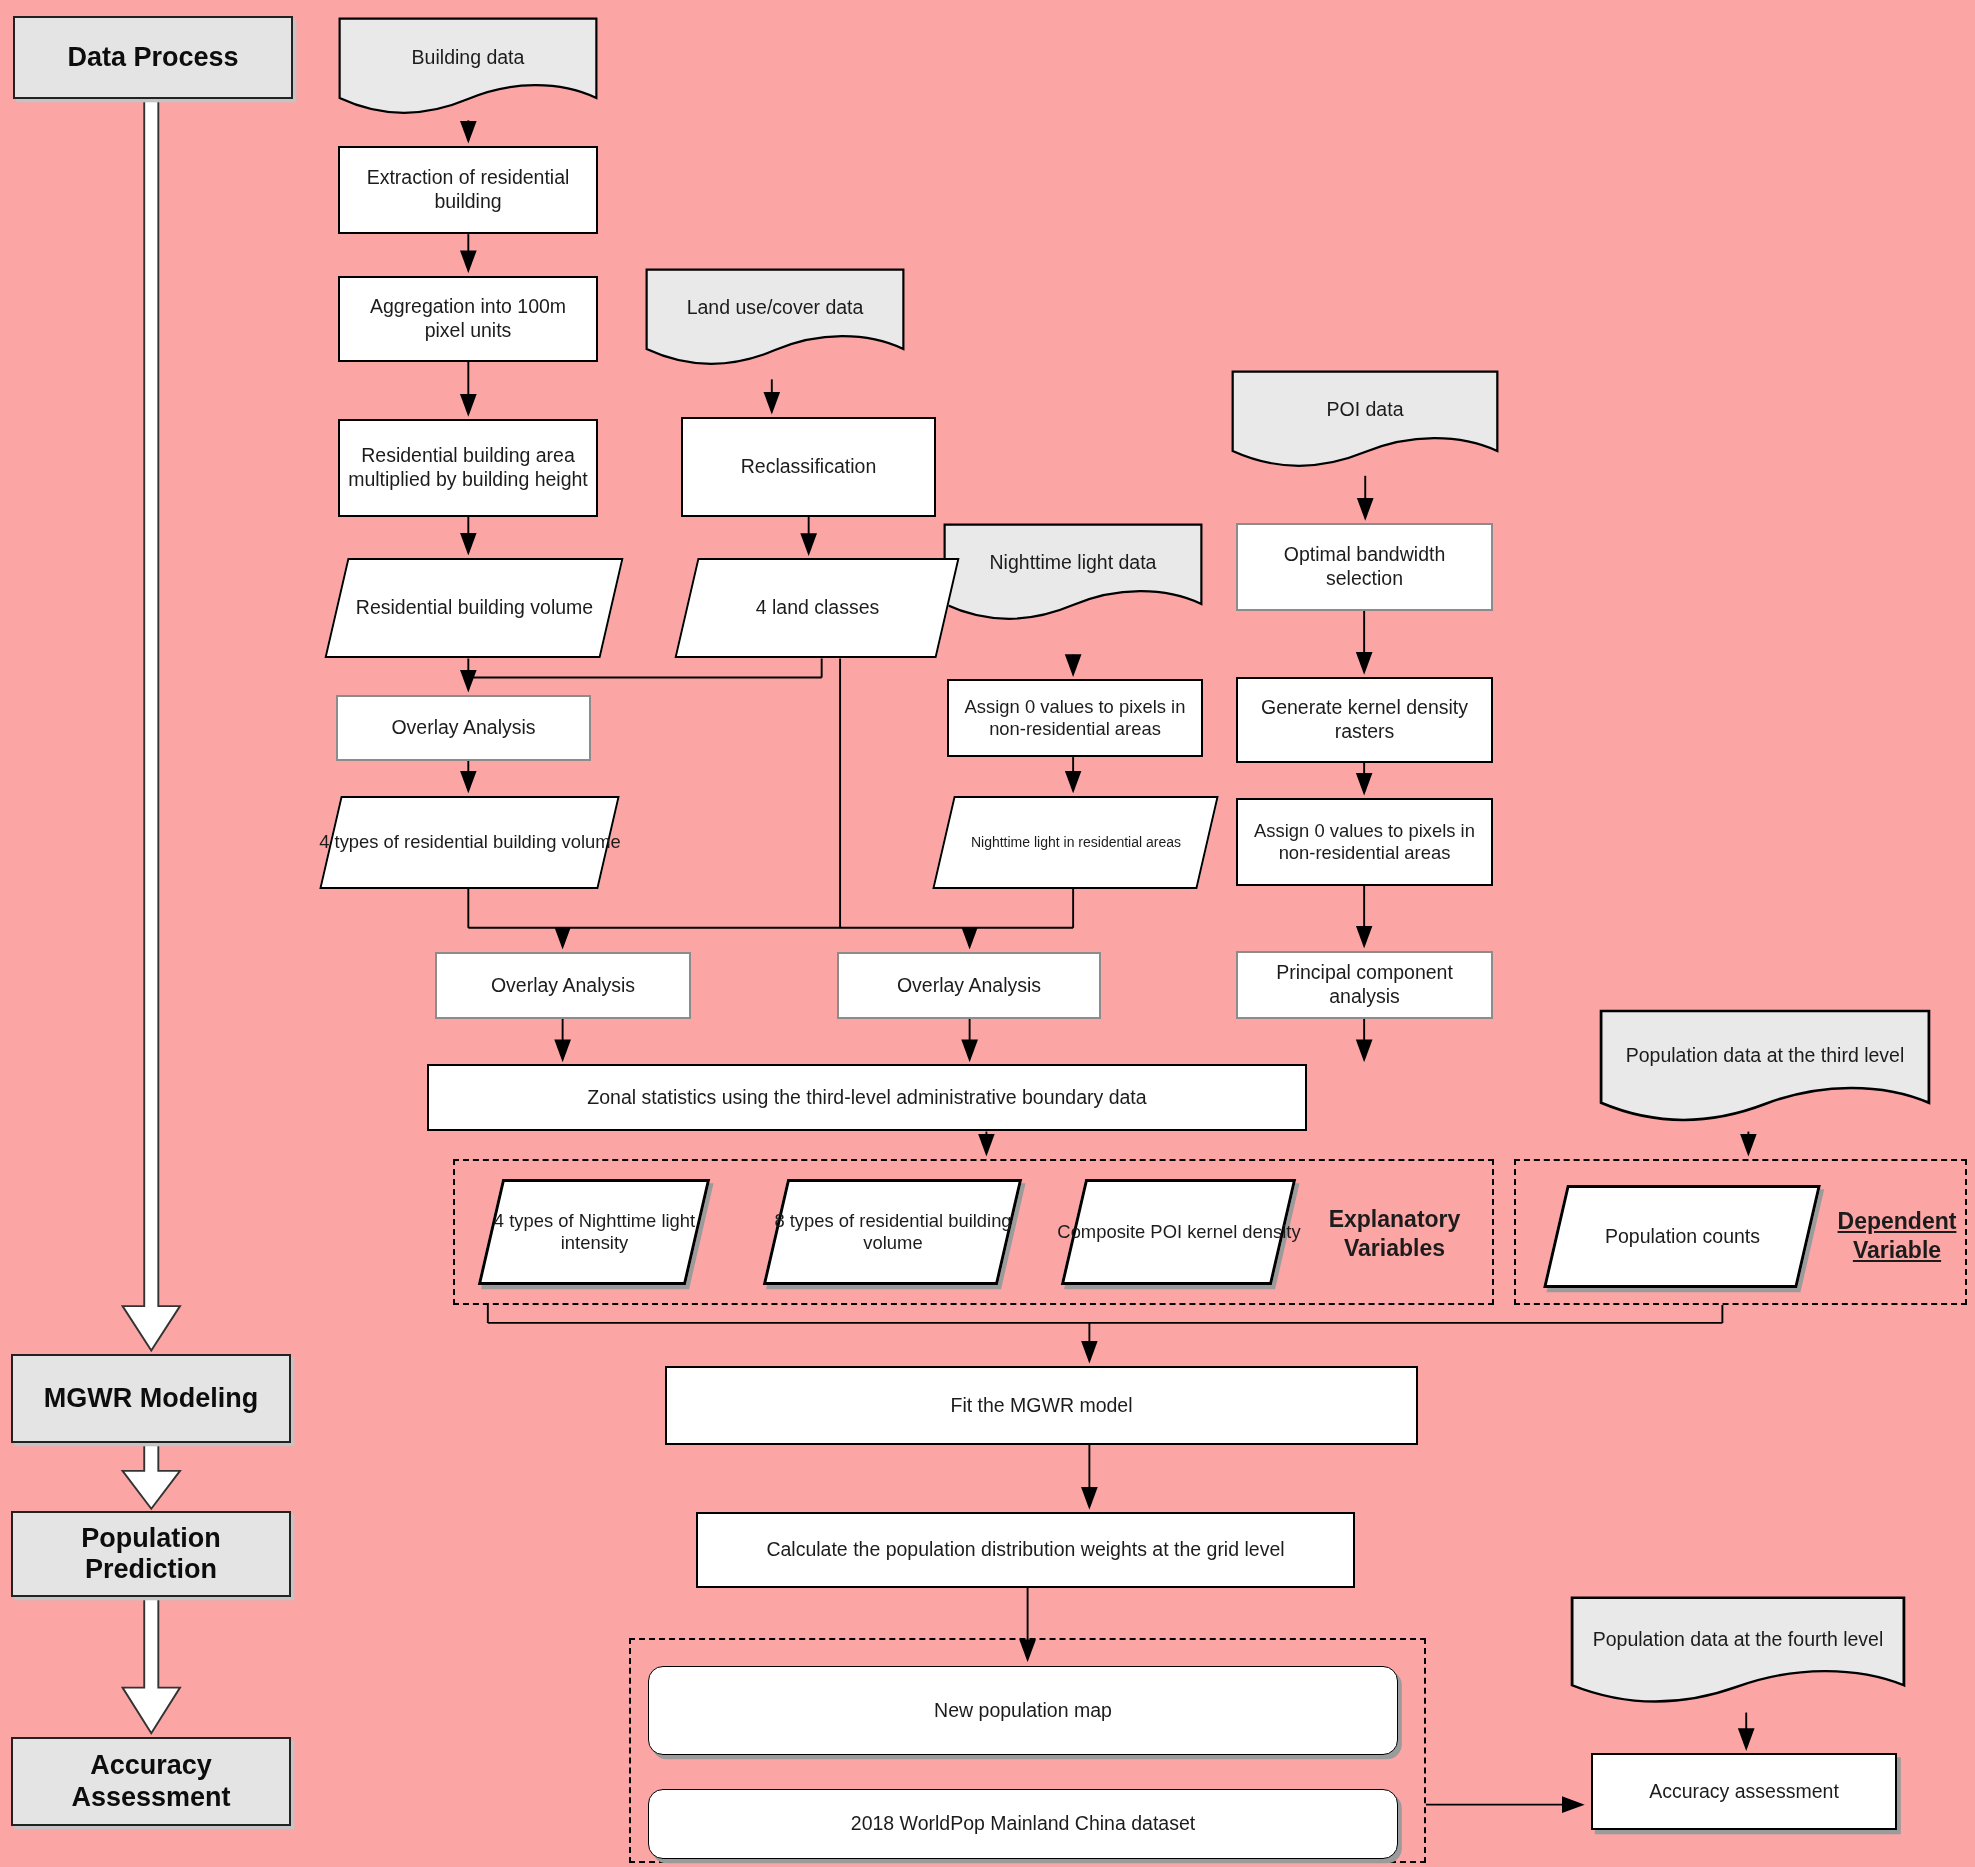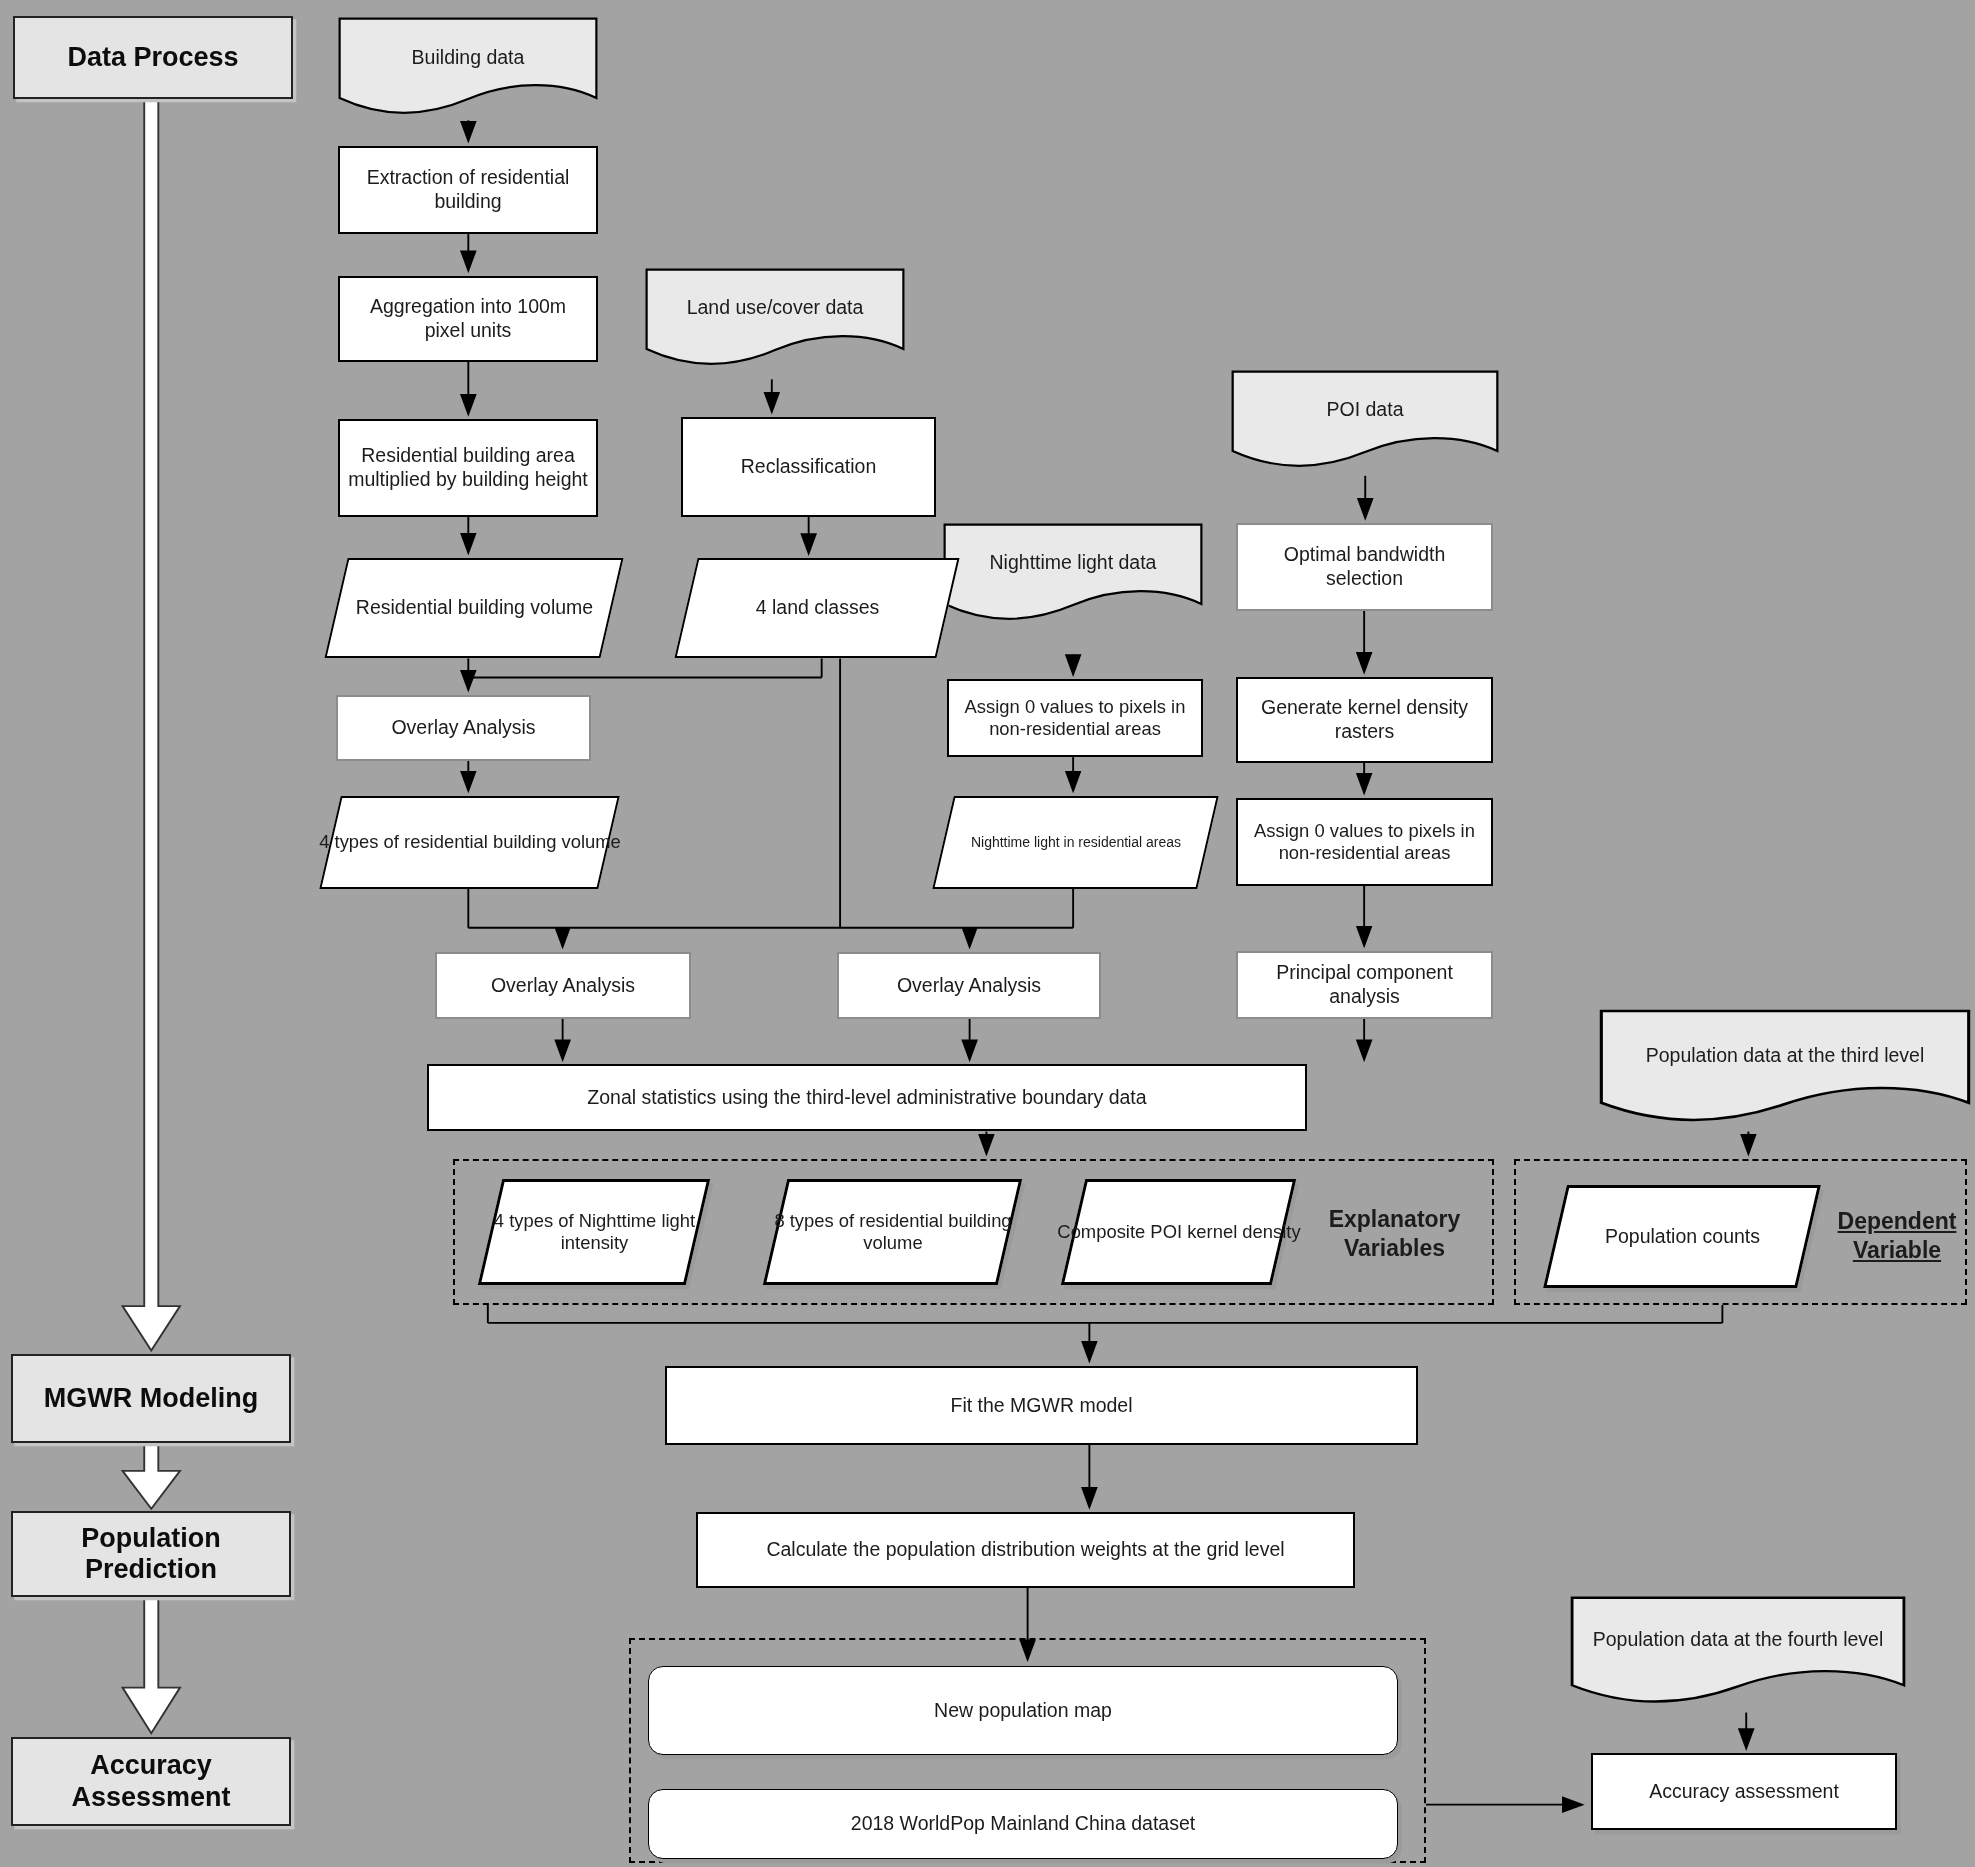--- a/index.html
+++ b/index.html
@@ -1,18 +1,18 @@
 <!DOCTYPE html>
 <html style="font-size:8.7px"><head>
 <meta charset="utf-8">
 <style>
   html,body { margin:0; padding:0; background:#ffffff; }
   #canvas {
     position:relative; width:1975px; height:1867px;
-    background:#a3a3a3; overflow:hidden;
+    background:#fca5a5; overflow:hidden;
     font-family:"Liberation Sans", sans-serif; color:#1c1c1c;
   }
   #wires { position:absolute; left:0; top:0; width:1975px; height:1867px; pointer-events:none; }
   .node {
     position:absolute; box-sizing:border-box;
     display:flex; align-items:center; justify-content:center; text-align:center;
     background:#ffffff; border:2.2px solid #000000;
     font-size:19.5px; line-height:1.22; padding:3.3px 7.6px; z-index:2;
   }
   .grayb { border:2.7px solid #8c8c8c; }
@@ -135,21 +135,21 @@
         <path d="M3,3 L477,3 L477,150 C410,118 320,118 240,152 C160,186 80,186 3,150 Z" fill="#e9e9e9" stroke="#000" stroke-width="4"></path>
       </svg>
     <div class="txt">Nighttime light data</div>
   </div>
   <div class="doc" style="left:1231px; top:370px; width:268px; height:108px;">
     <svg viewBox="0 0 480 200" preserveAspectRatio="none">
         <path d="M3,3 L477,3 L477,150 C410,118 320,118 240,152 C160,186 80,186 3,150 Z" fill="#e9e9e9" stroke="#000" stroke-width="4"></path>
       </svg>
     <div class="txt">POI data</div>
   </div>
-  <div class="doc" style="left:1599px; top:1009px; width:332px; height:125px;padding-left:40px;">
+  <div class="doc" style="left:1599px; top:1009px; width:332px; height:125px;">
     <svg viewBox="0 0 480 200" preserveAspectRatio="none">
         <path d="M3,3 L477,3 L477,150 C410,118 320,118 240,152 C160,186 80,186 3,150 Z" fill="#e9e9e9" stroke="#000" stroke-width="4"></path>
       </svg>
     <div class="txt">Population data at the third level</div>
   </div>
   <div class="doc" style="left:1570px; top:1596px; width:336px; height:119px;">
     <svg viewBox="0 0 480 200" preserveAspectRatio="none">
         <path d="M3,3 L477,3 L477,150 C410,118 320,118 240,152 C160,186 80,186 3,150 Z" fill="#e9e9e9" stroke="#000" stroke-width="4"></path>
       </svg>
     <div class="txt">Population data at the fourth level</div>

